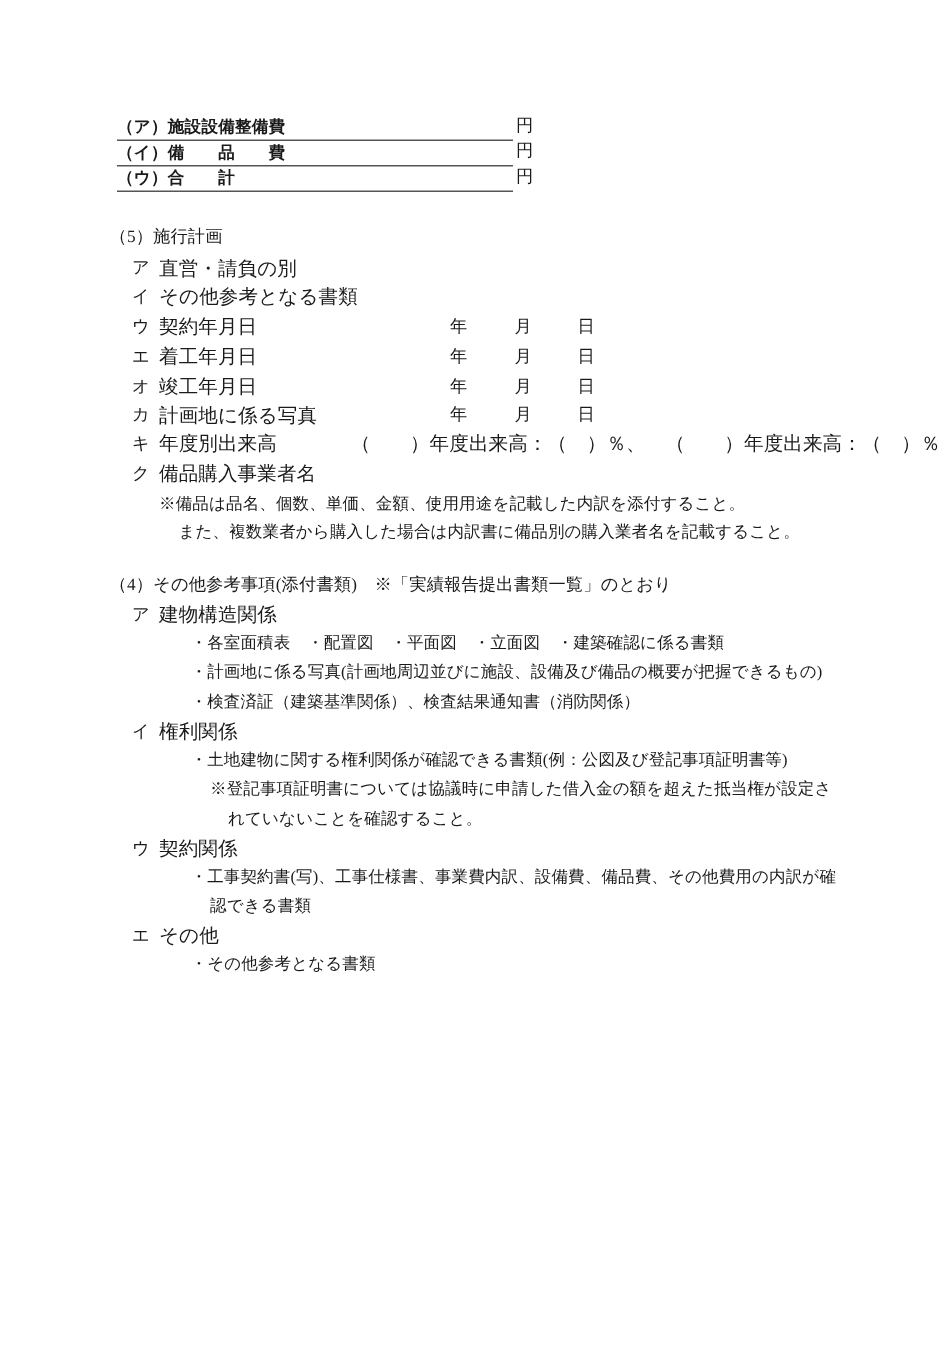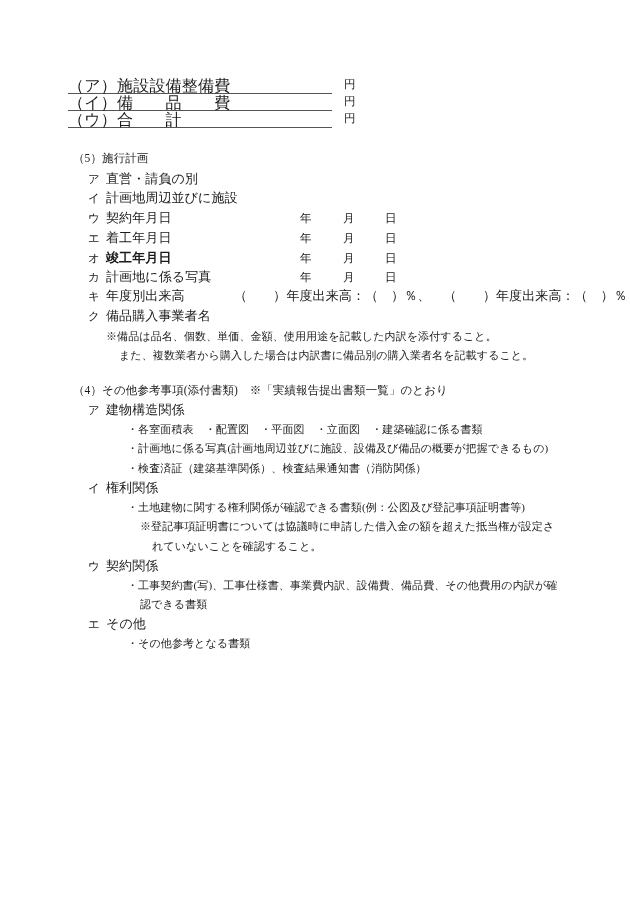--- a/index.html
+++ b/index.html
@@ -19,25 +19,26 @@
     position: absolute;
     left: 0; top: 0;
     width: 630px;
     height: 903px;
     background: #fff;
   }
 
   
   .cost-table {
     position: absolute;
-    left: 68px;
+    left: 78px;
     top: 76px;
     width: 264px;
     border-collapse: collapse;
-    font-size: 16px;
+    font-size: 11px;
+    font-weight: bold;
   }
   .cost-table tr { height: 17px; }
   .cost-table td {
     border-bottom: 1px solid #555;
     padding: 0;
     vertical-align: bottom;
     line-height: 15px;
     white-space: nowrap;
   }
   .cost-label {
@@ -110,36 +111,36 @@
   <div class="cost-unit u1">円</div>
   <div class="cost-unit u2">円</div>
   <div class="cost-unit u3">円</div>
 
   <div class="ln sec-head" style="left:73px; top:151px;">（5）施行計画</div>
 
   <div class="marker" style="left:88px; top:172px;">ア</div>
   <div class="ln" style="left:106px; top:172px;">直営・請負の別</div>
 
   <div class="marker" style="left:88px; top:191px;">イ</div>
-  <div class="ln" style="left:106px; top:191px;">計画地周辺並びに施設</div>
+  <div class="ln" style="left:106px; top:191px;">その他参考となる書類</div>
 
   <div class="marker" style="left:88px; top:211px;">ウ</div>
   <div class="ln" style="left:106px; top:211px;">契約年月日</div>
   <div class="dcol dy" style="top:211px;">年</div>
   <div class="dcol dm" style="top:211px;">月</div>
   <div class="dcol dd" style="top:211px;">日</div>
 
   <div class="marker" style="left:88px; top:231px;">エ</div>
   <div class="ln" style="left:106px; top:231px;">着工年月日</div>
   <div class="dcol dy" style="top:231px;">年</div>
   <div class="dcol dm" style="top:231px;">月</div>
   <div class="dcol dd" style="top:231px;">日</div>
 
   <div class="marker" style="left:88px; top:251px;">オ</div>
-  <div class="ln" style="left:106px; top:251px;font-weight:bold;">竣工年月日</div>
+  <div class="ln" style="left:106px; top:251px;">竣工年月日</div>
   <div class="dcol dy" style="top:251px;">年</div>
   <div class="dcol dm" style="top:251px;">月</div>
   <div class="dcol dd" style="top:251px;">日</div>
 
   <div class="marker" style="left:88px; top:270px;">カ</div>
   <div class="ln" style="left:106px; top:270px;">計画地に係る写真</div>
   <div class="dcol dy" style="top:270px;">年</div>
   <div class="dcol dm" style="top:270px;">月</div>
   <div class="dcol dd" style="top:270px;">日</div>
 

